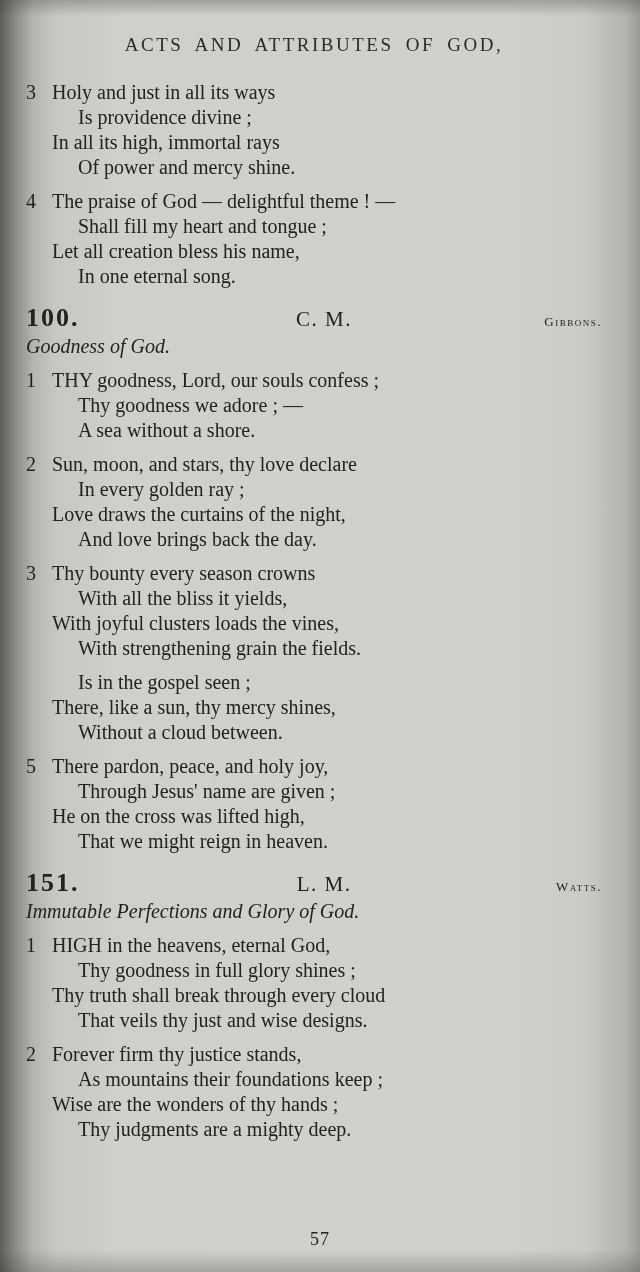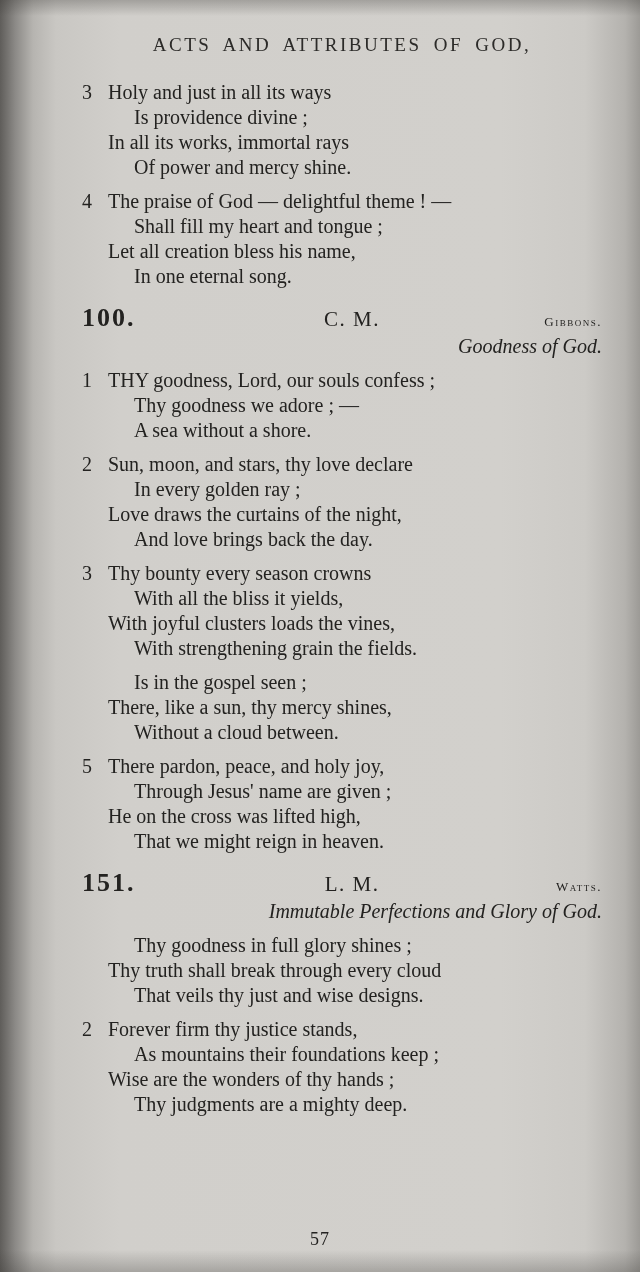--- a/index.html
+++ b/index.html
@@ -9,21 +9,21 @@
     background:#8e8c88;
     font-family:"Liberation Serif","DejaVu Serif",serif;
   }
   .scan{
     position:relative;width:640px;height:1272px;
     color:#232220;
     background:
       linear-gradient(180deg, rgba(55,53,50,.30) 0px, rgba(55,53,50,0) 16px, rgba(55,53,50,0) 1250px, rgba(55,53,50,.28) 1272px),
       linear-gradient(90deg, #5f5d5a 0px, #8b8986 15px, #b6b4b0 33px, #c9c7c3 56px, #d1cfcb 120px, #d2d0cc 500px, #cccac6 585px, #b4b2ae 625px, #9c9a96 640px);
   }
-  .content{position:absolute;inset:0;padding:34px 38px 0 82px;}
+  .content{position:absolute;inset:0;padding:34px 38px 0 26px;}
 
   .running-header{
     text-align:center;
     font-size:19px;
     letter-spacing:2.5px;
     word-spacing:5px;
     color:#2c2b29;
     margin-bottom:24px;
   }
 
@@ -44,21 +44,21 @@
   }
   .hymn-number{font-weight:bold;font-size:26px;letter-spacing:2px;}
   .hymn-meter{font-size:21px;letter-spacing:1.5px;justify-self:center;margin-left:20px;}
   .hymn-author{
     justify-self:end;
     font-variant:small-caps;
     font-size:13px;
     letter-spacing:1.5px;
   }
   .hymn-subtitle{
-    text-align:right;
+    text-align:left;
     font-style:italic;
     font-size:20px;
     margin:2px 0 10px 0;
   }
 
   .page-number{
     position:absolute;
     bottom:22px;left:0;right:0;
     text-align:center;
     font-size:18px;
@@ -70,21 +70,21 @@
 
 <div class="scan">
   <div class="content">
 
     <div class="running-header">ACTS AND ATTRIBUTES OF GOD,</div>
 
     <div class="continuation">
       <div class="stanza">
         <p class="vline first"><span class="vnum">3</span><span>Holy and just in all its ways</span></p>
         <p class="vline even">Is providence divine ;</p>
-        <p class="vline odd">In all its works, immortal rays</p>
+        <p class="vline odd">In all its high, immortal rays</p>
         <p class="vline even">Of power and mercy shine.</p>
       </div>
       <div class="stanza">
         <p class="vline first"><span class="vnum">4</span><span>The praise of God — delightful theme ! —</span></p>
         <p class="vline even">Shall fill my heart and tongue ;</p>
         <p class="vline odd">Let all creation bless his name,</p>
         <p class="vline even">In one eternal song.</p>
       </div>
     </div>
 
@@ -128,20 +128,21 @@
 
     <section class="hymn">
       <div class="hymn-heading">
         <span class="hymn-number">151.</span>
         <span class="hymn-meter">L. M.</span>
         <span class="hymn-author">Watts.</span>
       </div>
       <div class="hymn-subtitle">Immutable Perfections and Glory of God.</div>
 
       <div class="stanza">
+        <p class="vline first"><span class="vnum">1</span><span>HIGH in the heavens, eternal God,</span></p>
         <p class="vline even">Thy goodness in full glory shines ;</p>
         <p class="vline odd">Thy truth shall break through every cloud</p>
         <p class="vline even">That veils thy just and wise designs.</p>
       </div>
       <div class="stanza">
         <p class="vline first"><span class="vnum">2</span><span>Forever firm thy justice stands,</span></p>
         <p class="vline even">As mountains their foundations keep ;</p>
         <p class="vline odd">Wise are the wonders of thy hands ;</p>
         <p class="vline even">Thy judgments are a mighty deep.</p>
       </div>

